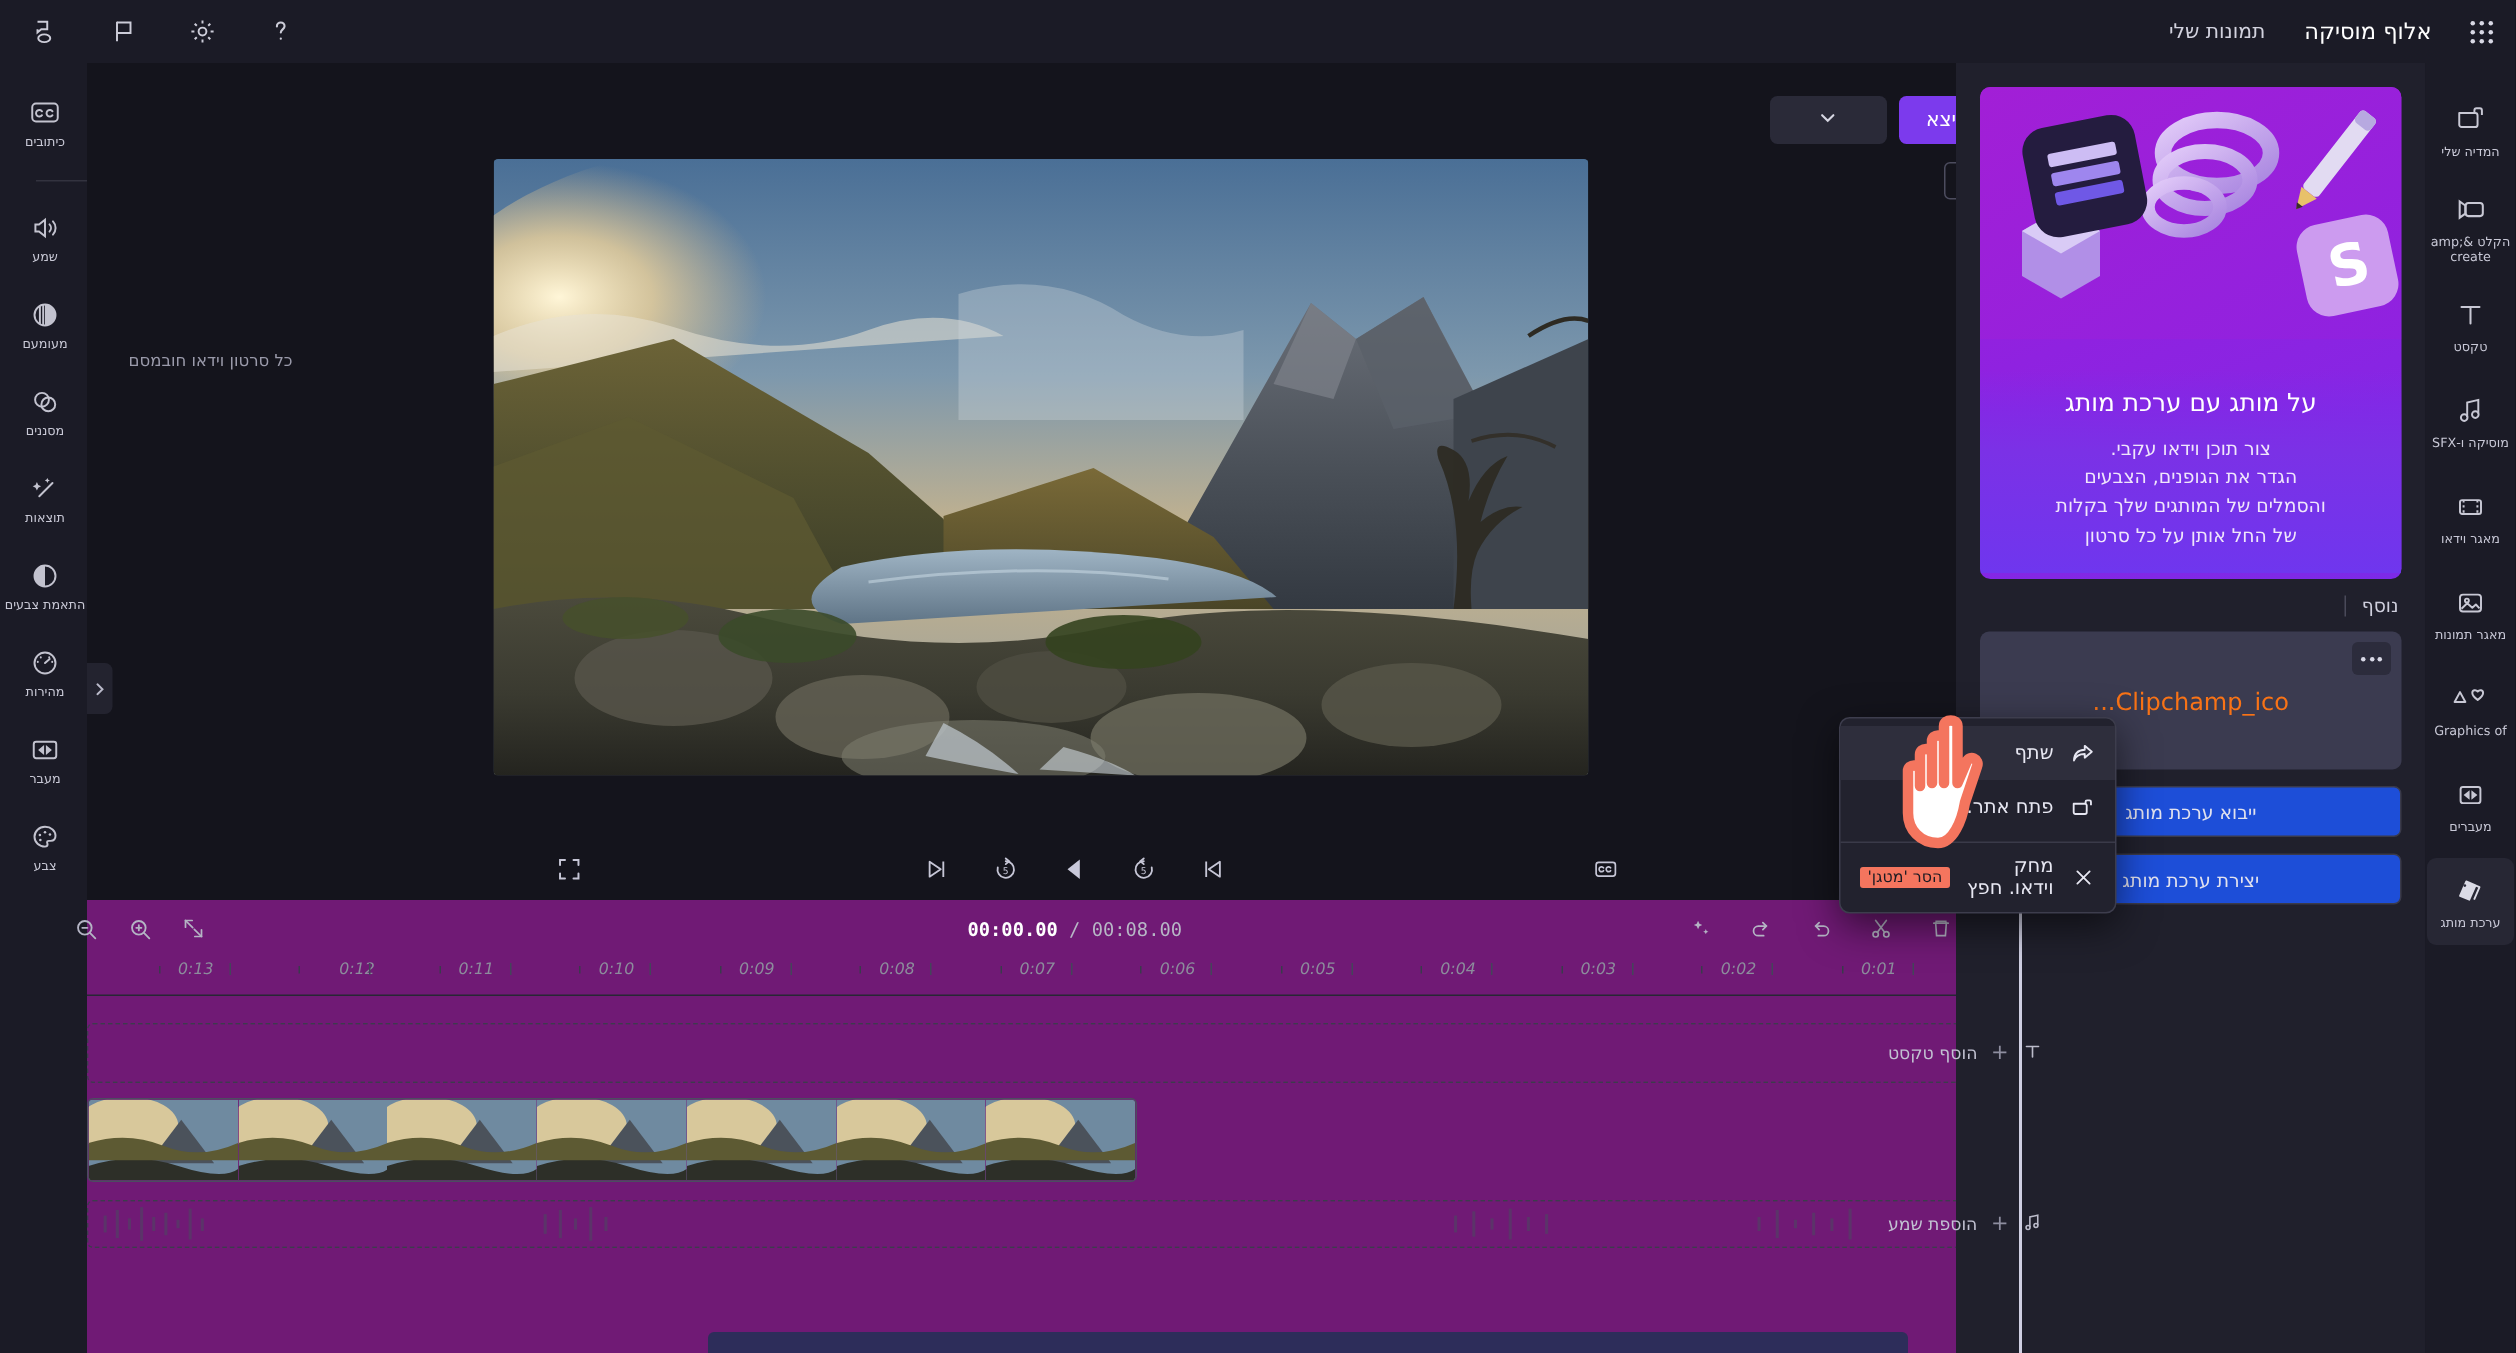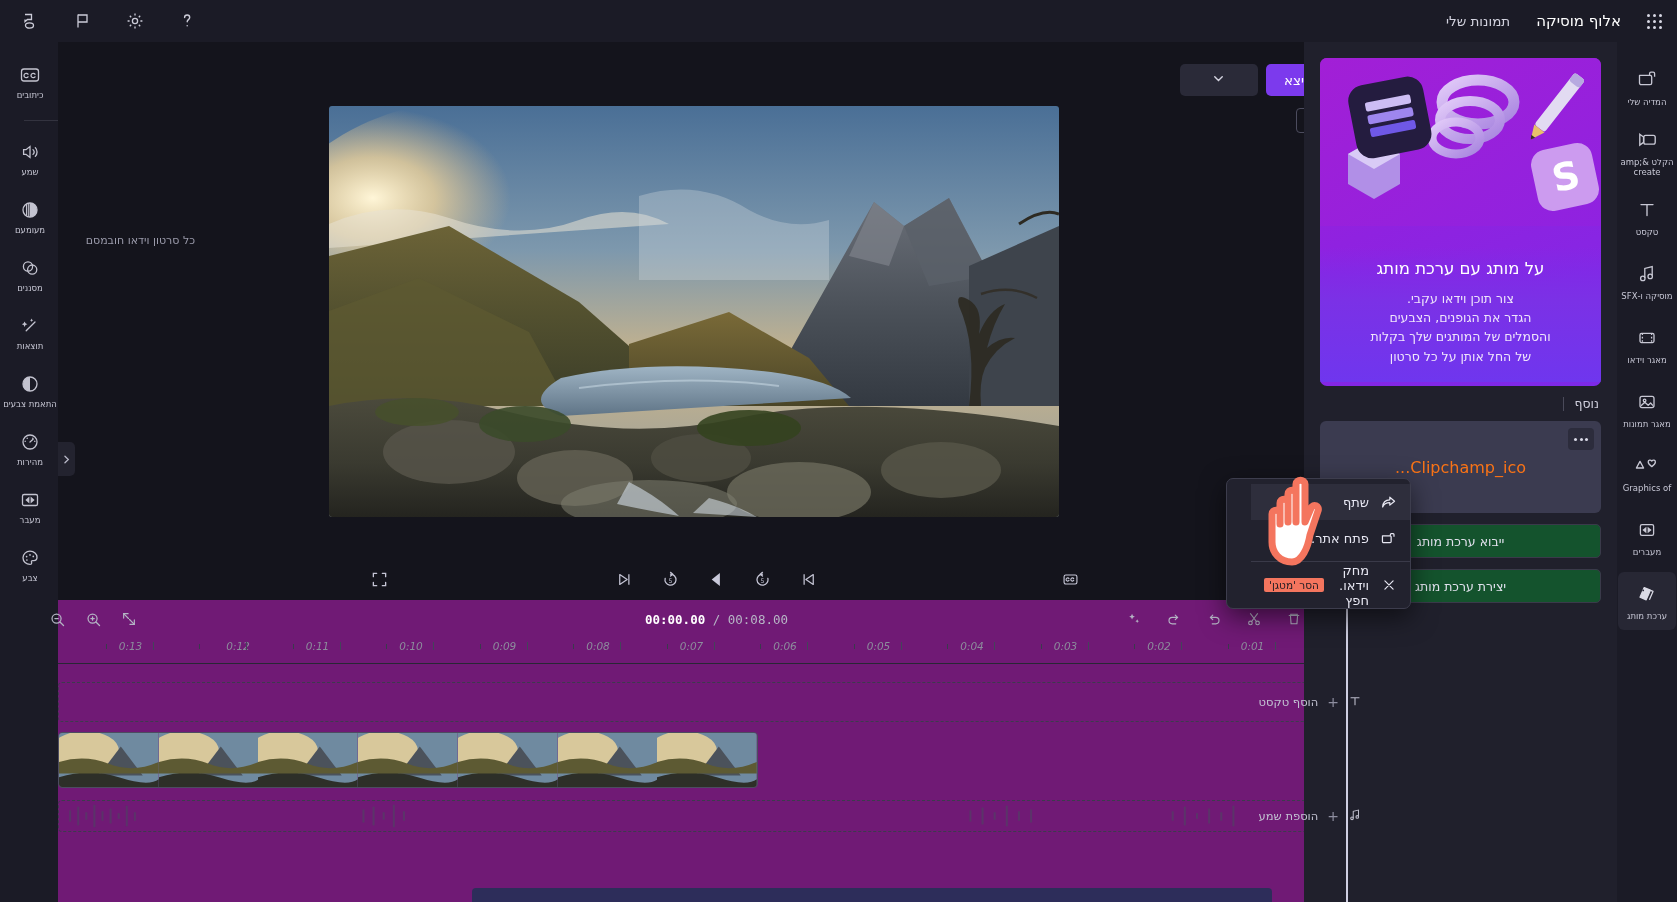--- a/index.html
+++ b/index.html
@@ -100,21 +100,21 @@
     font-size: 16px; color: #f97316;
   }
   .mc-more {
     position: absolute; top: 7px; right: 7px; width: 26px; height: 22px;
     background: #2c2c3c; border-radius: 4px; cursor: pointer;
     display: flex; align-items: center; justify-content: center; gap: 2.5px;
   }
   .mc-more i { width: 3px; height: 3px; border-radius: 50%; background: #d9d9e6; display: block; }
   .panel-btn {
     width: 100%; height: 34px; margin-top: 11px; border-radius: 5px;
-    background: #14532d; border: 1px solid #3a3a4a; color: #e2e2ee;
+    background: #1d4ed8; border: 1px solid #3a3a4a; color: #e2e2ee;
     font-size: 12.5px; font-family: inherit; cursor: pointer;
     display: flex; align-items: center; justify-content: center;
   }
 
   
   .ctx-menu {
     position: absolute; z-index: 60;
     width: 185px; background: #22222e; border: 1px solid #3d3d4d;
     border-radius: 7px; padding: 5px 0;
     box-shadow: 0 8px 26px rgba(0,0,0,.55);
@@ -944,21 +944,21 @@
         <svg width="24" height="24" viewBox="0 0 24 24" fill="none" stroke="#e9e9f4" stroke-width="1.25" stroke-linejoin="round">
           <path d="M9.2 5.6l6.2 2.6-4.2 9.6-6.2-2.6z" fill="#e9e9f4" stroke="#e9e9f4"></path>
           <path d="M15.6 8.4l2.4 1-3.6 8.4"></path>
           <circle cx="8.2" cy="8.4" r=".9" fill="#2c2c3c" stroke="none"></circle>
         </svg>
       </span>
       <span class="rr-lbl">ערכת מותג</span>
     </div>
   </div>
 
-  <div class="ctx-menu" style="top:478px; right:266px;padding-left:24px;">
+  <div class="ctx-menu" style="top:478px; right:266px;">
     <div class="ctx-item hover">
       <span class="ctx-ico">
         <svg width="17" height="17" viewBox="0 0 18 18" fill="none" stroke="#e7e7f2" stroke-width="1.3" stroke-linecap="round" stroke-linejoin="round">
           <path d="M10.4 3.4L15.4 7.6 10.4 11.8V9.2C6.6 9.2 4 10.6 2.8 13.8c.2-4.8 2.8-7.4 7.6-7.6z"></path>
         </svg>
       </span>
       <span>שתף</span>
     </div>
     <div class="ctx-item">
       <span class="ctx-ico">

